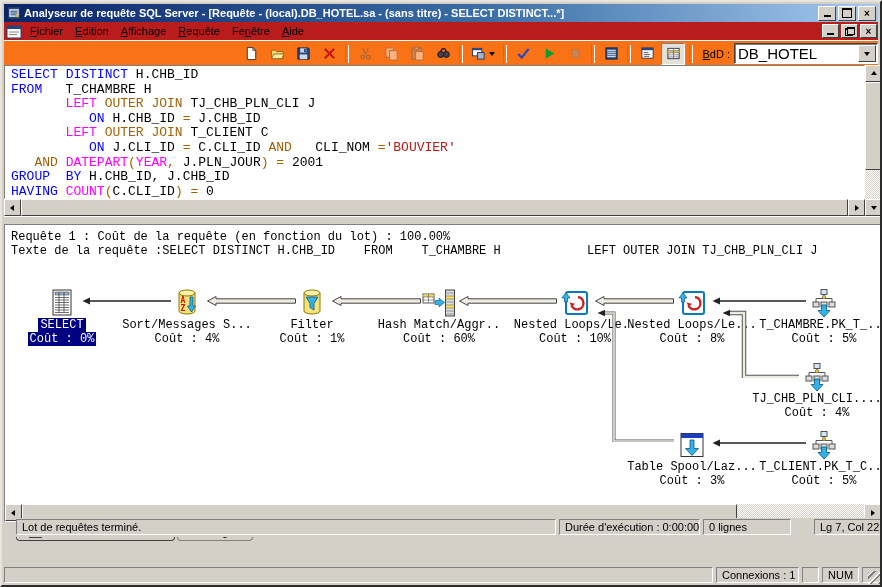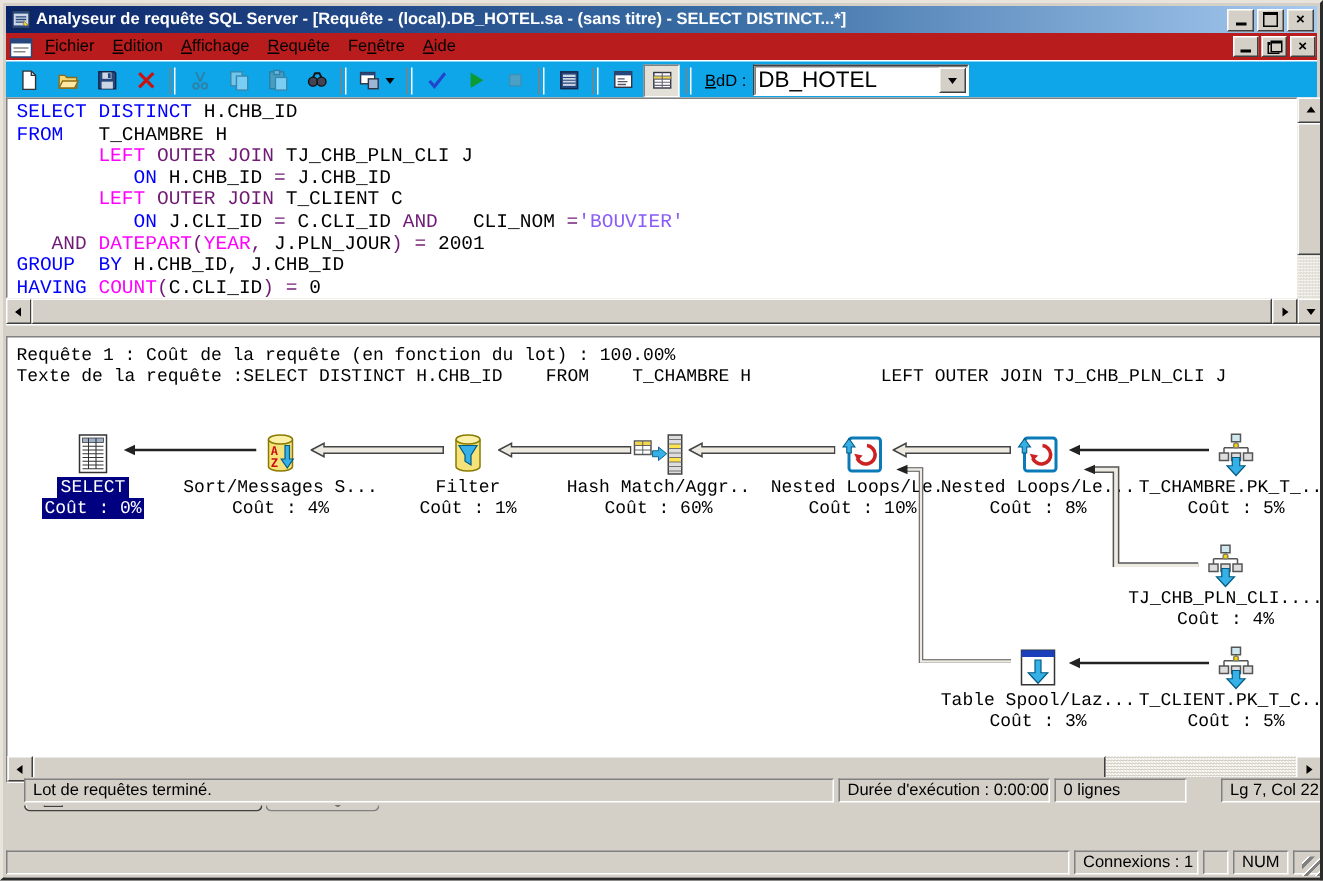--- a/index.html
+++ b/index.html
@@ -23,22 +23,22 @@
   .g-x{font-size:10px;font-weight:bold;font-family:"Liberation Sans",sans-serif;}
   
   .menubar{position:absolute;left:2px;top:20px;right:2px;height:18px;background:#b91c1c;
     display:flex;align-items:center;font-size:11px;}
   .mdiicon{width:16px;height:15px;margin:0 2px;}
   .menu-item{padding:2px 6px;white-space:nowrap;cursor:default;}
   .menu-item u{text-decoration:underline;}
   .menubar .winbtns{margin-left:auto;margin-right:1px;}
   .menubar .wbtn{height:12px;width:15px;}
   
-  .toolbar{position:absolute;left:2px;top:38px;right:2px;height:25px;background:#0ea5e9;
-    border-top:1px solid #fff;display:flex;align-items:center;padding-left:2px;}
+  .toolbar{position:absolute;left:2px;top:38px;right:2px;height:25px;background:#f97316;
+    border-top:1px solid #fff;display:flex;align-items:center;padding-left:2px;justify-content:flex-end;}
   .tbtn{width:22px;height:20px;margin:0 1px;display:flex;align-items:center;justify-content:center;
     border:1px solid transparent;}
   .tbtn svg{width:15px;height:15px;}
   .tbtn.pressed{border-color:#808080 #fff #fff #808080;background:#E3E0D8;}
   .tbtn.disabled svg{filter:grayscale(1) opacity(.45);}
   .tbtn.dropdown{width:30px;}
   .dropcaret{width:0;height:0;border:3px solid transparent;border-top:4px solid #000;margin:4px 0 0 3px;}
   .tsep{width:2px;height:18px;margin:0 3px;border-left:1px solid #808080;border-right:1px solid #fff;}
   .bddlabel{font-size:11px;margin:0 4px 0 6px;}
   .bddlabel u{text-decoration:underline;}
@@ -50,21 +50,21 @@
   .tri-d{width:0;height:0;border:3.5px solid transparent;border-top:4.5px solid #000;margin-top:4px;}
   .tri-u{width:0;height:0;border:3.5px solid transparent;border-bottom:4.5px solid #000;margin-bottom:4px;}
   .tri-l{width:0;height:0;border:3.5px solid transparent;border-right:4.5px solid #000;margin-right:4px;}
   .tri-r{width:0;height:0;border:3.5px solid transparent;border-left:4.5px solid #000;margin-left:4px;}
   
   .sqlpane{position:absolute;left:2px;top:63px;width:878px;height:151px;background:#D4D0C8;}
   .sqltext{position:absolute;left:0;top:0;right:17px;bottom:17px;background:#fff;
     border:1px solid;border-color:#808080 #fff #fff #808080;overflow:hidden;
     font-family:"Liberation Mono","DejaVu Sans Mono",monospace;font-size:13px;line-height:14.6px;
     padding:2px 0 0 6px;white-space:pre;}
-  .c-k{color:#0000FF}.c-f{color:#FF00FF}.c-op{color:#701a75}.c-s{color:#8b5cf6}.c-id{color:#000}
+  .c-k{color:#0000FF}.c-f{color:#FF00FF}.c-op{color:#a16207}.c-s{color:#b91c1c}.c-id{color:#000}
   
   .track{background:conic-gradient(from 0deg,#fff 0 25%,#d6d2c6 0 50%,#fff 0 75%,#d6d2c6 0) 0 0/2px 2px;}
   .sbv{position:absolute;right:0;top:0;bottom:0;width:17px;}
   .sbh{position:absolute;left:0;bottom:0;height:17px;}
   .sbbtn{position:absolute;width:17px;height:17px;background:#D4D0C8;border:1px solid;
     border-color:#fff #404040 #404040 #fff;box-sizing:border-box;display:flex;align-items:center;justify-content:center;}
   .sbthumb{position:absolute;background:#D4D0C8;border:1px solid;border-color:#fff #404040 #404040 #fff;box-sizing:border-box;}
   .splitter{position:absolute;left:2px;top:214px;width:878px;height:8px;background:#D4D0C8;
     border-top:1px solid #fff;border-bottom:1px solid #808080;}
   .planpane{position:absolute;left:2px;top:222px;width:878px;height:298px;background:#fff;

